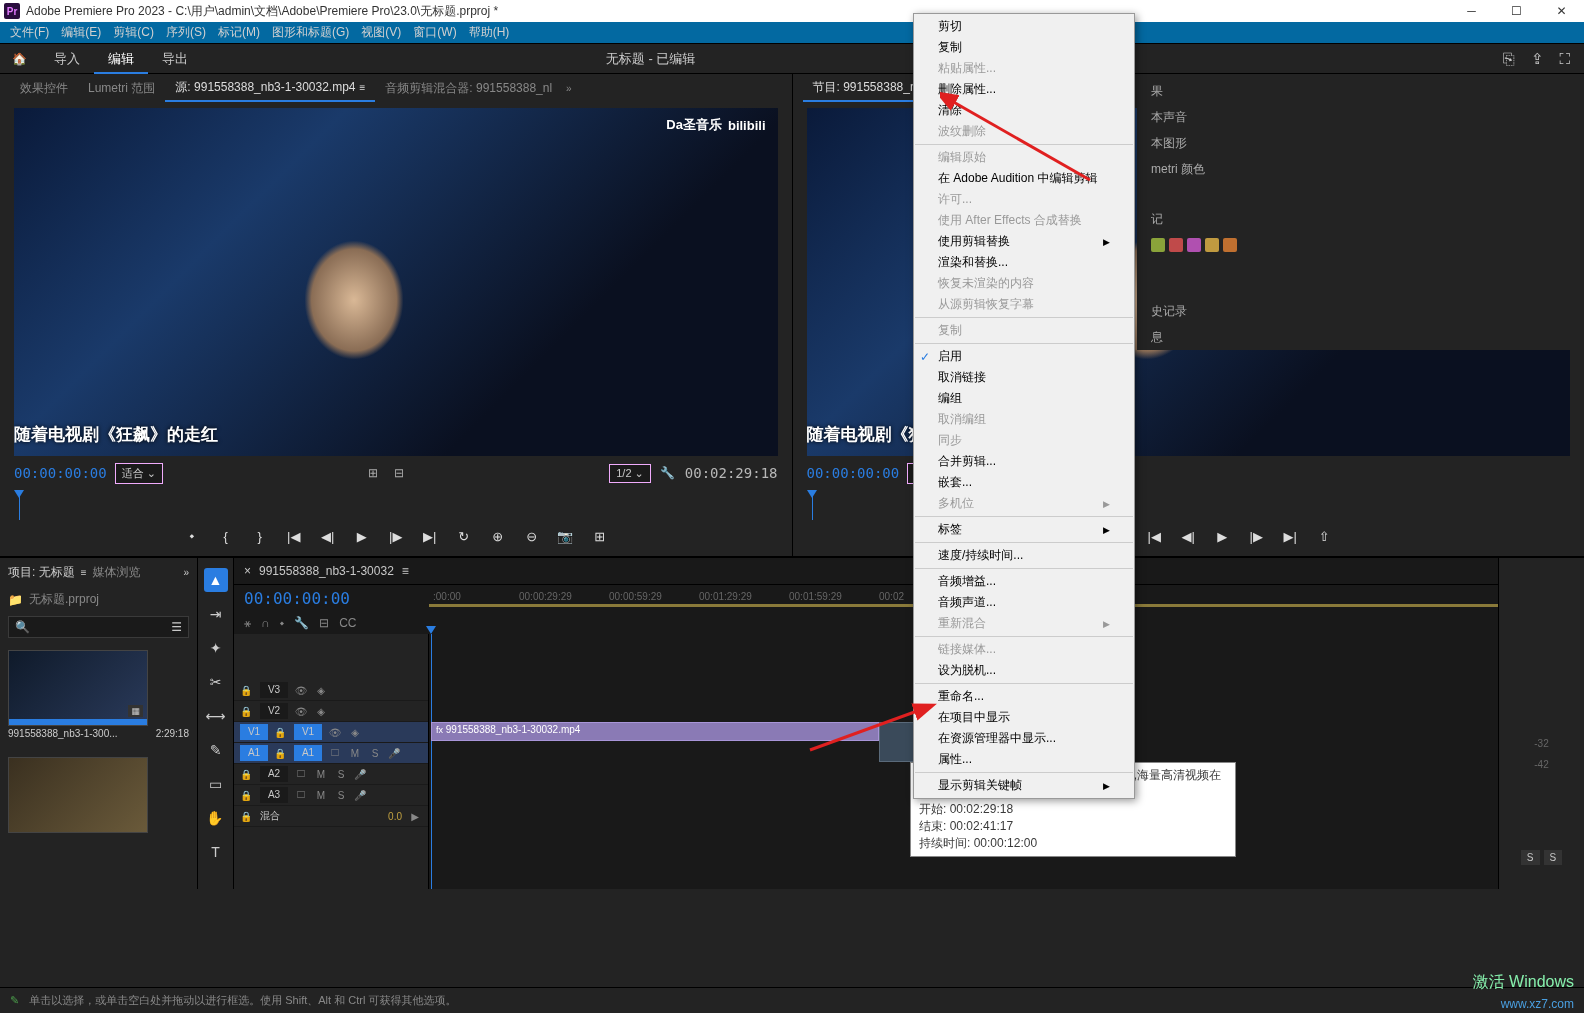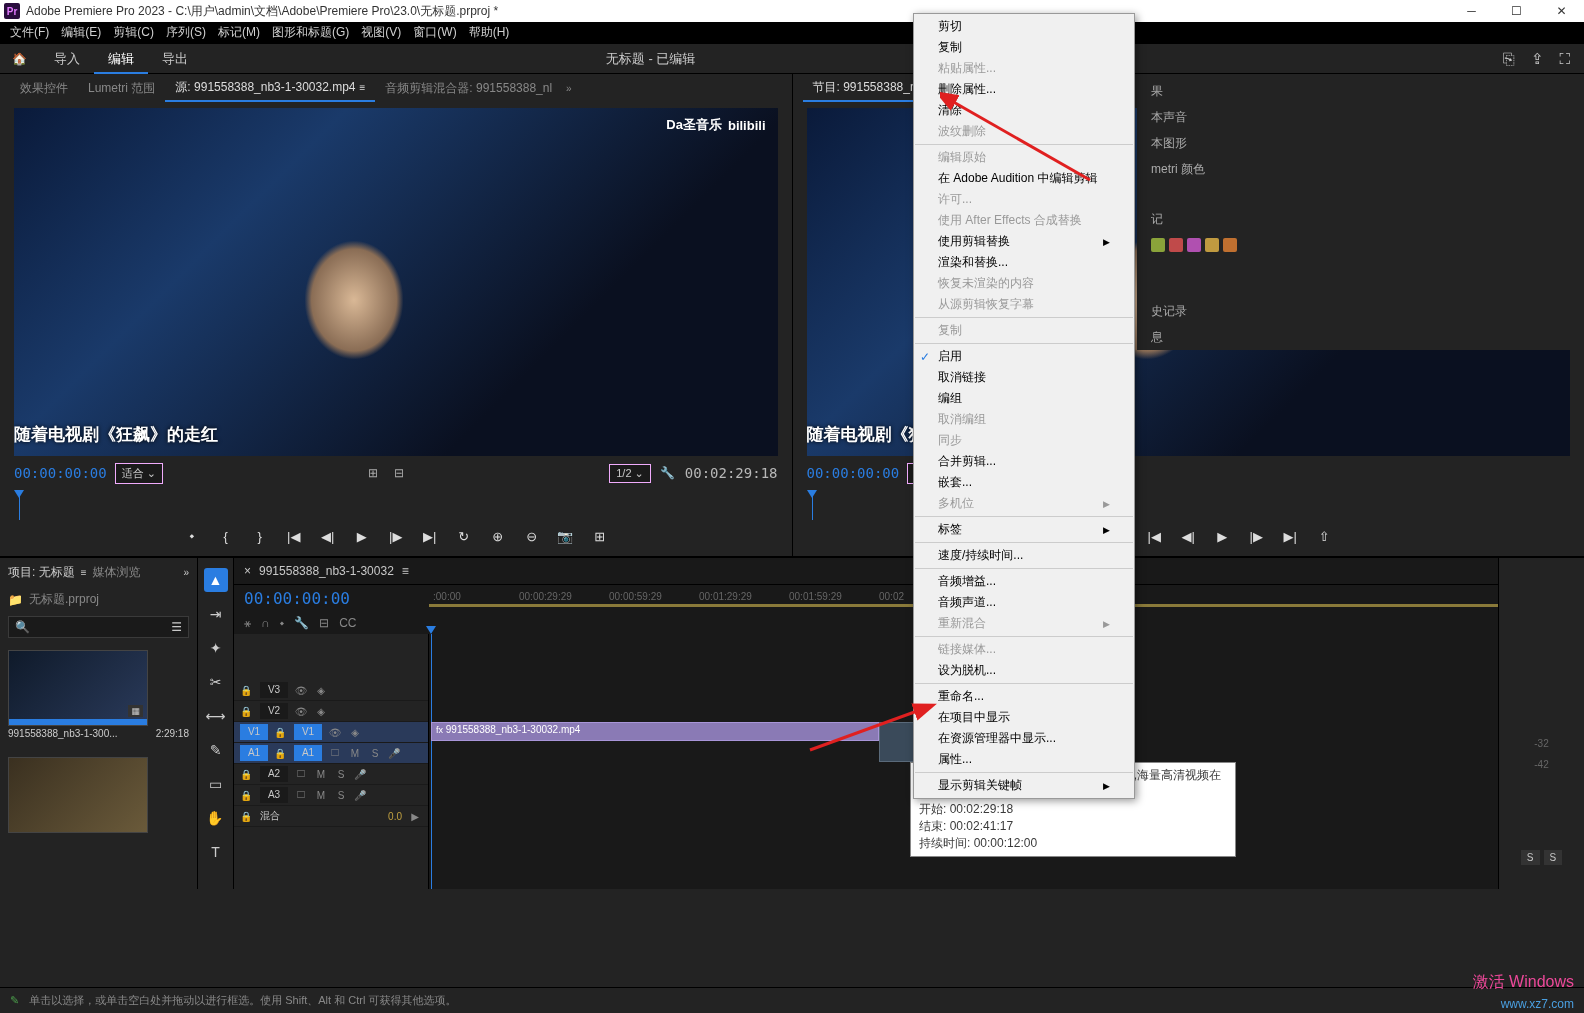--- a/index.html
+++ b/index.html
@@ -5,21 +5,21 @@
 * { margin: 0; padding: 0; box-sizing: border-box; font-family: "Microsoft YaHei", sans-serif; }
 body { background: #232323; color: #c8c8c8; font-size: 12px; width: 1584px; height: 1013px; overflow: hidden; position: relative; }
 
 
 .titlebar { height: 22px; background: #fff; display: flex; align-items: center; padding-left: 4px; color: #333; }
 .titlebar .icon { width: 16px; height: 16px; background: #2a0d3e; color: #e37aff; display: flex; align-items: center; justify-content: center; font-size: 10px; font-weight: bold; border-radius: 2px; margin-right: 6px; }
 .titlebar .winbtns { margin-left: auto; display: flex; }
 .titlebar .winbtn { width: 45px; height: 22px; display: flex; align-items: center; justify-content: center; font-size: 12px; }
 
 
-.menubar { height: 22px; background: #000000; display: flex; align-items: center; padding: 0 4px; border-bottom: 1px solid #000; }
+.menubar { height: 22px; background: #0369a1; display: flex; align-items: center; padding: 0 4px; border-bottom: 1px solid #000; }
 .menubar span { padding: 0 6px; cursor: pointer; font-size: 12px; color: #d0d0d0; }
 
 
 .workbar { height: 30px; background: #232323; display: flex; align-items: center; border-bottom: 1px solid #000; }
 .workbar .home { width: 40px; text-align: center; }
 .workbar .tab { padding: 0 14px; height: 30px; line-height: 30px; font-size: 13px; }
 .workbar .tab.active { border-bottom: 2px solid #2a7de1; color: #fff; }
 .workbar .center { margin: 0 auto; color: #ccc; font-size: 13px; }
 .workbar .right { margin-left: auto; display: flex; gap: 16px; padding-right: 14px; }
 .workbar .right span { font-size: 15px; }
@@ -102,21 +102,21 @@
 .cm-sep { height: 1px; background: #ccc; margin: 2px 1px; }
 
 
 .red-arrow { position: absolute; z-index: 1100; pointer-events:none; }
 
 
 .tooltip { position: absolute; left: 910px; top: 762px; width: 326px; background: #fff; border: 1px solid #888; padding: 4px 8px; color: #3a3a3a; font-size: 12px; z-index: 900; }
 
 
 .statusbar { position: absolute; bottom: 0; left: 0; right: 0; height: 26px; background: #232323; display: flex; align-items: center; padding: 0 10px; font-size: 11px; color: #888; border-top: 1px solid #000; }
-.watermark-act { position: absolute; right: 10px; bottom: 20px; color: #ec4899; font-size: 16px; z-index: 100; }
+.watermark-act { position: absolute; right: 10px; bottom: 20px; color: #86efac; font-size: 16px; z-index: 100; }
 .watermark-xz { position: absolute; right: 10px; bottom: 2px; color: #4a9fe0; font-size: 12px; z-index: 100; }
 </style>
 </head>
 <body>
 
 <div class="titlebar">
   <div class="icon">Pr</div>
   <span>Adobe Premiere Pro 2023</span>
   <span>&nbsp;-&nbsp;</span>
   <span>C:\用户\admin\文档\Adobe\Premiere Pro\23.0\无标题.prproj *</span>

